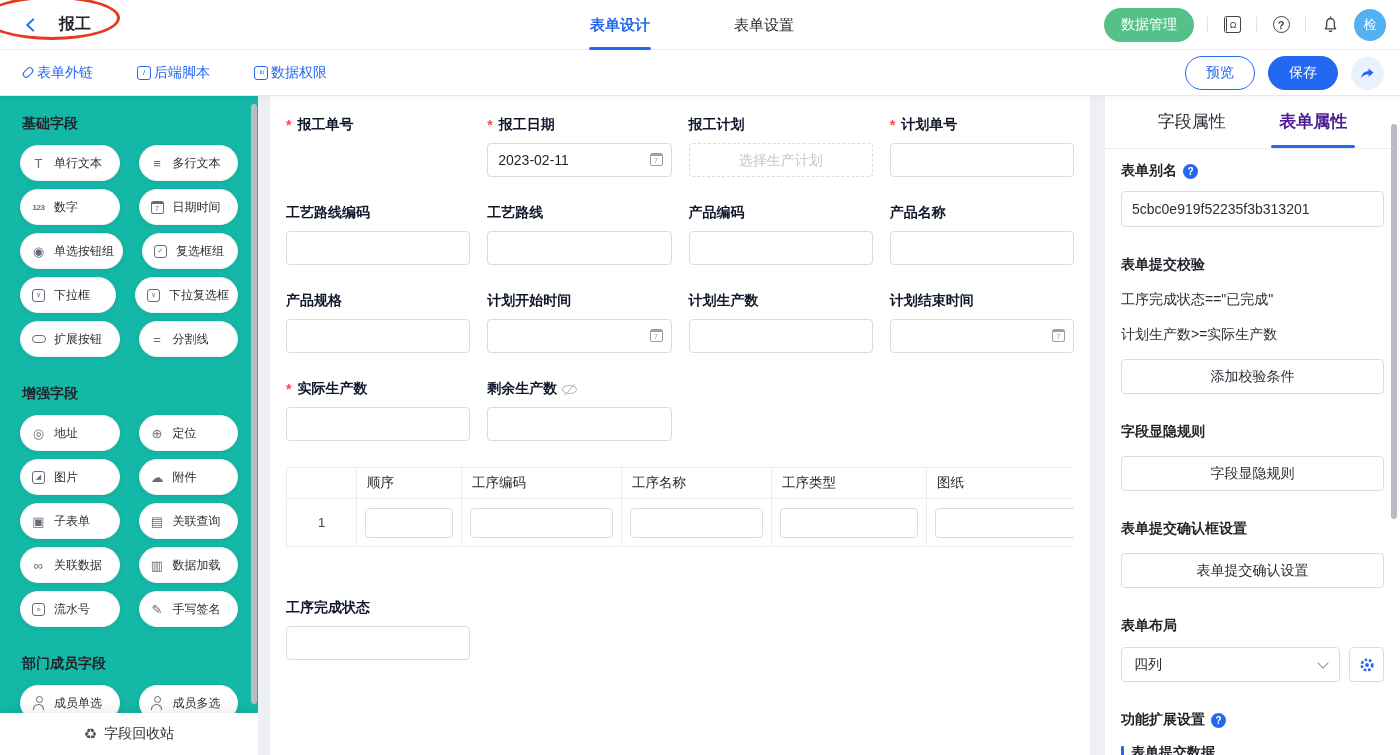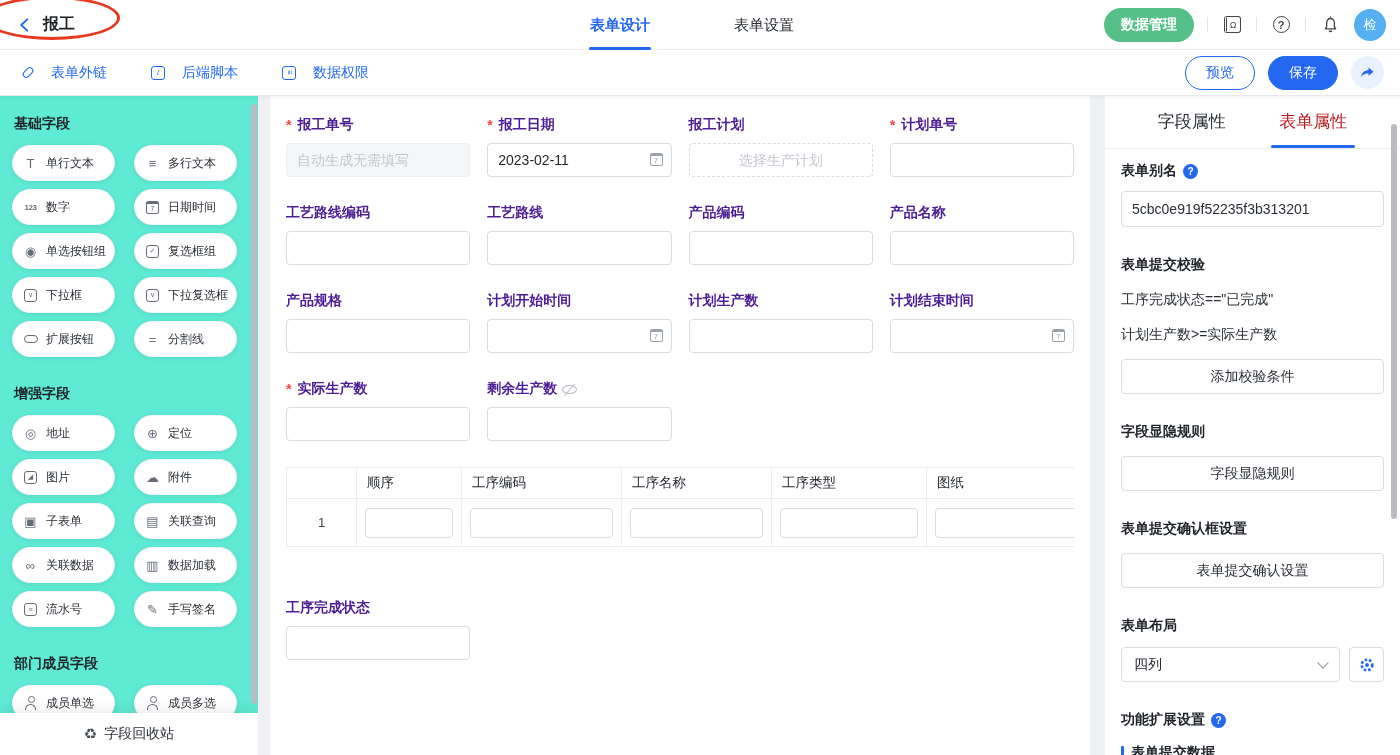--- a/index.html
+++ b/index.html
@@ -2,74 +2,74 @@
 <html><head>
 <meta charset="utf-8">
 <style>
   * { margin:0; padding:0; box-sizing:border-box; }
   html,body { width:1400px; height:755px; overflow:hidden; }
   body { font-family:"Liberation Sans","DejaVu Sans",sans-serif; background:#eef0f4; color:#1f2329; font-size:14px; }
   .app { width:1400px; height:755px; position:relative; display:flex; flex-direction:column; }
 
   
   .header { height:50px; background:#fff; border-bottom:1px solid #ebedf0; display:flex; align-items:center; position:relative; flex:0 0 auto; z-index:5; }
-  .hdr-left { display:flex; align-items:center; gap:9px; padding-left:16px; position:relative; }
+  .hdr-left { display:flex; align-items:center; gap:19px; padding-left:22px; position:relative; }
   .back-btn { display:flex; align-items:center; cursor:pointer; }
   .page-title { font-size:16px; font-weight:700; }
   .annot { position:absolute; left:-16px; top:-18px; width:136px; height:44px; border:3px solid #e8391f; border-radius:50%; pointer-events:none; z-index:9; }
   .hdr-tabs { position:absolute; left:0; right:16px; display:flex; justify-content:center; gap:84px; height:50px; }
   .hdr-tab { height:50px; line-height:50px; font-size:15px; color:#2a2f36; cursor:pointer; position:relative; }
   .hdr-tab.active { color:#2468f2; font-weight:600; }
   .hdr-tab.active::after { content:""; position:absolute; left:50%; transform:translateX(-50%); bottom:0; width:62px; height:3px; background:#2468f2; border-radius:2px; }
   .hdr-right { position:absolute; right:14px; display:flex; align-items:center; gap:13px; }
-  .btn-green { background:#55c188; color:#fff; border:none; border-radius:17px; padding:8px 17px; font-size:14px; cursor:pointer;font-weight:bold; }
+  .btn-green { background:#55c188; color:#fff; border:none; border-radius:17px; padding:8px 17px; font-size:14px; cursor:pointer; }
   .vdiv { width:1px; height:15px; background:#dfe2e8; }
   .hicon { width:22px; height:22px; display:flex; align-items:center; justify-content:center; color:#41464b; cursor:pointer; }
   .book { width:17px; height:17px; border:1.6px solid #41464b; border-left:3px double #41464b; border-radius:3px; font-size:9px; display:flex; align-items:center; justify-content:center; }
   .qcirc { width:17px; height:17px; border:1.6px solid #41464b; border-radius:50%; font-size:11px; font-weight:700; display:flex; align-items:center; justify-content:center; }
   .avatar { width:32px; height:32px; border-radius:50%; background:#55b0f2; color:#fff; font-size:13px; display:flex; align-items:center; justify-content:center; cursor:pointer; }
 
   
   .toolbar { height:46px; background:#fff; border-bottom:1px solid #e6e8ec; box-shadow:0 2px 4px rgba(31,35,41,.04); display:flex; align-items:center; flex:0 0 auto; position:relative; z-index:4; }
   .tb-left { display:flex; align-items:center; gap:44px; padding-left:22px; }
-  .tb-link { display:flex; align-items:center; gap:17px; color:#2468f2; font-size:14px; cursor:pointer; }
+  .tb-link { display:flex; align-items:center; gap:3px; color:#2468f2; font-size:14px; cursor:pointer; }
   .clip-icon { width:12px; height:7px; border:1.5px solid #2468f2; border-radius:4px; transform:rotate(-45deg); }
   .sqicon { width:14px; height:14px; border:1.4px solid #2468f2; border-radius:3px; font-size:8px; color:#2468f2; display:flex; align-items:center; justify-content:center; }
   .rot90 { transform:rotate(90deg); display:inline-block; }
-  .tb-right { position:absolute; right:16px; display:flex; align-items:flex-start; gap:13px; }
+  .tb-right { position:absolute; right:16px; display:flex; align-items:flex-end; gap:13px; }
   .btn-outline { background:#fff; border:1px solid #2468f2; color:#2468f2; border-radius:17px; padding:7px 20px; font-size:14px; cursor:pointer; }
   .btn-primary { background:#2468f2; border:1px solid #2468f2; color:#fff; border-radius:17px; padding:7px 20px; font-size:14px; cursor:pointer; }
   .btn-share { width:33px; height:33px; border-radius:50%; background:#e9f0fe; border:none; display:flex; align-items:center; justify-content:center; cursor:pointer; }
 
   
   .content { flex:1; display:flex; overflow:hidden; }
 
   
-  .sidebar { width:258px; background:#5eead4; margin-right:12px; position:relative; overflow:hidden; padding:0 12px; }
+  .sidebar { width:258px; background:#14b8a6; margin-right:12px; position:relative; overflow:hidden; padding:0 20px; }
   .sb-head { font-size:14px; font-weight:700; margin:19px 0 12px 2px; }
   .pill-row { display:flex; gap:19px; margin-bottom:8px; }
   .pill { width:103px; height:36px; background:#fff; border:1px solid #f2f3f5; border-radius:18px; box-shadow:0 1px 5px rgba(31,35,41,.09); display:flex; align-items:center; gap:7px; padding:0 9px; cursor:grab; }
   .pill-label { font-size:12px; color:#2a2f36; white-space:nowrap; }
   .picon { width:17px; flex:0 0 17px; display:flex; align-items:center; justify-content:center; color:#666c79; font-size:13px; }
   .picon .num { font-size:8px; font-weight:700; letter-spacing:-.5px; }
   .pbox { width:13px; height:13px; border:1.3px solid #666c79; border-radius:3px; font-size:7px; display:flex; align-items:center; justify-content:center; }
   .cal { width:13px; height:13px; border:1.3px solid #666c79; border-top:3.5px solid #666c79; border-radius:2.5px; font-size:7px; color:#666c79; display:flex; align-items:center; justify-content:center; }
   .cal::after { content:"7"; }
   .pill-shape { width:14px; height:8px; border:1.4px solid #666c79; border-radius:4px; }
   .person { position:relative; width:14px; height:14px; }
   .person::before { content:""; position:absolute; top:0; left:4px; width:5px; height:5px; border:1.4px solid #666c79; border-radius:50%; }
   .person::after { content:""; position:absolute; bottom:0; left:1px; width:9px; height:5px; border:1.4px solid #666c79; border-bottom:none; border-radius:7px 7px 0 0; }
   .sb-scroll { position:absolute; right:1px; top:8px; width:6px; height:600px; background:#b9bcc2; border-radius:3px; }
   .sb-footer { position:absolute; left:0; right:0; bottom:0; height:42px; background:#fff; box-shadow:0 -4px 10px rgba(31,35,41,.08); display:flex; align-items:center; justify-content:center; gap:7px; font-size:14px; color:#2a2f36; cursor:pointer; }
   .recycle { color:#4a4f57; font-size:15px; }
 
   
   .canvas { width:820px; flex:0 0 820px; background:#fff; padding:20px 16px 0; overflow:hidden; margin-right:15px; }
   .grid { display:grid; grid-template-columns:repeat(4,1fr); column-gap:17px; row-gap:27px; }
-  .f-label { font-size:14px; font-weight:700; color:#4c1d95; margin-bottom:9px; display:flex; align-items:center; gap:5px; }
+  .f-label { font-size:14px; font-weight:700; color:#0f172a; margin-bottom:9px; display:flex; align-items:center; gap:5px; }
   .req::before { content:"*"; color:#f54a45; margin-right:1px; font-weight:700; }
   .f-input { width:100%; height:34px; border:1px solid #d9dce3; border-radius:4px; padding:0 10px; font-size:14px; color:#1f2329; background:#fff; outline:none; font-family:inherit; }
   .f-input::placeholder { color:#c3c7ce; }
   .f-input:disabled { background:#f5f6f7; border-color:#eceef1; color:#c3c7ce; }
   .dashed .f-input { border-style:dashed; text-align:center; }
   .datebox { position:relative; }
   .datebox .f-input { padding-right:30px; }
   .dcal { position:absolute; right:9px; top:10px; width:13px; height:13px; border:1.3px solid #9aa0a8; border-top:3.5px solid #9aa0a8; border-radius:2.5px; font-size:7px; color:#9aa0a8; display:flex; align-items:center; justify-content:center; }
   .dcal::after { content:"7"; }
   .eyeoff { position:relative; width:15px; height:9px; border:1.3px solid #b7bcc4; border-radius:50%; display:inline-block; }
@@ -82,21 +82,21 @@
   table.sf th { height:31px; font-weight:400; font-size:13.5px; text-align:left; padding:0 10px; color:#1f2329; background:#fff; }
   table.sf td { height:48px; padding:0 8px; }
   td.rownum { text-align:center; font-size:13px; color:#41464b; }
   .sf-input { width:100%; height:30px; border:1px solid #d9dce3; border-radius:4px; background:#fff; outline:none; }
   .lastfield { margin-top:52px; width:184px; }
 
   
   .panel { width:295px; flex:0 0 295px; background:#fff; position:relative; overflow:hidden; }
   .p-tabs { height:53px; display:flex; justify-content:space-around; padding:0 26px; border-bottom:1px solid #ebedf0; }
   .p-tab { line-height:52px; font-size:17px; color:#2a2f36; cursor:pointer; position:relative; }
-  .p-tab.active { color:#b91c1c; font-weight:400; }
+  .p-tab.active { color:#4c1d95; font-weight:700; }
   .p-tab.active::after { content:""; position:absolute; left:-8px; right:-8px; bottom:0; height:3px; background:#2468f2; border-radius:2px; }
   .p-body { padding:13px 16px 0; }
   .p-title { font-size:14px; font-weight:700; display:flex; align-items:center; gap:6px; }
   .qbadge { width:15px; height:15px; border-radius:50%; background:#2468f2; color:#fff; font-size:10px; font-weight:700; display:flex; align-items:center; justify-content:center; cursor:pointer; }
   .qbadge::after { content:"?"; }
   .p-input { margin-top:11px; width:100%; height:36px; border:1px solid #d9dce3; border-radius:4px; padding:0 10px; font-size:14px; color:#2a2f36; outline:none; font-family:inherit; }
   .p-rule { font-size:14px; color:#2a2f36; margin-top:17px; }
   .p-btn { margin-top:15px; width:100%; height:35px; background:#fff; border:1px solid #d9dce3; border-radius:4px; font-size:14px; color:#2a2f36; cursor:pointer; font-family:inherit; }
   .p-gap { margin-top:29px; }
   .layout-row { margin-top:12px; display:flex; gap:9px; }
@@ -327,21 +327,20 @@
       <div class="sb-footer">
         <span class="recycle">♻</span>
         <span>字段回收站</span>
       </div>
     </div>
 
     <div class="canvas">
       <div class="grid">
         <div>
           <div class="f-label req">报工单号</div>
-          <input class="f-input" disabled="" placeholder="自动生成无需填写" style="">
         </div>
         <div>
           <div class="f-label req">报工日期</div>
           <div class="datebox"><input class="f-input" value="2023-02-11" style=""><span class="dcal"></span></div>
         </div>
         <div class="dashed">
           <div class="f-label">报工计划</div>
           <input class="f-input" placeholder="选择生产计划" style="">
         </div>
         <div>

